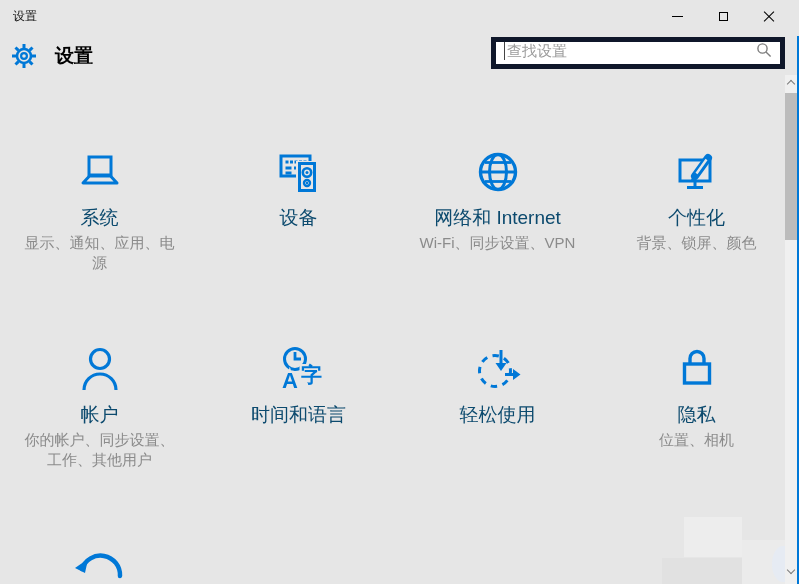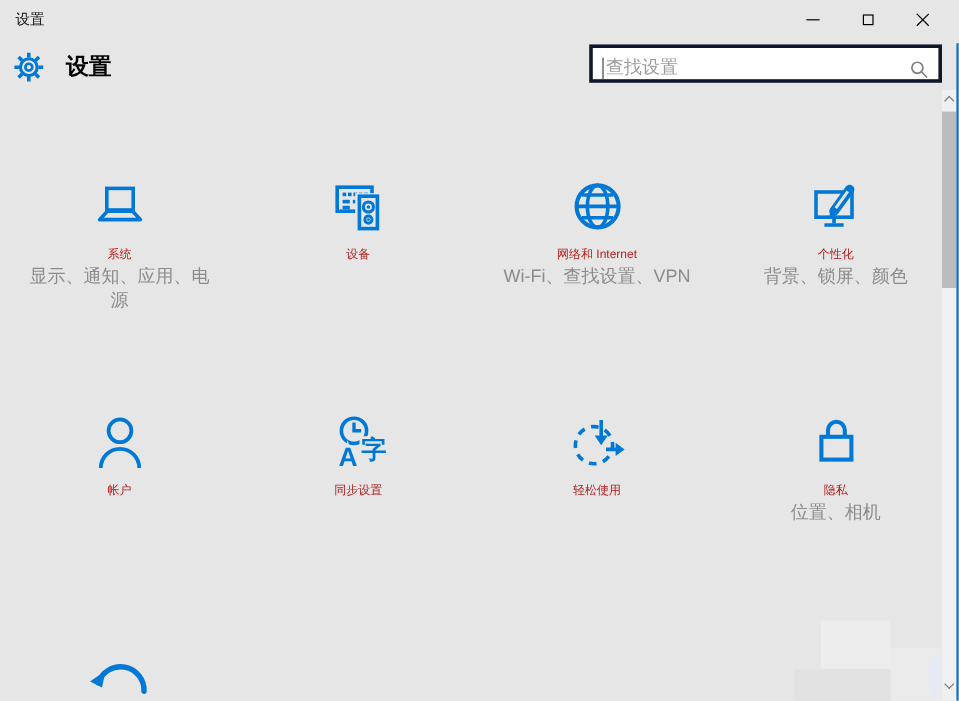--- a/index.html
+++ b/index.html
@@ -21,40 +21,40 @@
   .glyph-close { position:relative; width:12px; height:12px; }
   .glyph-close:before,.glyph-close:after { content:""; position:absolute; left:-1px; top:5.5px; width:14px; height:1px; background:#000; }
   .glyph-close:before { transform:rotate(45deg); }
   .glyph-close:after  { transform:rotate(-45deg); }
   
   .header-gear { position:absolute; left:11px; top:43px; }
   .header-title { position:absolute; left:55px; top:43px; font-size:19px; font-weight:600; color:#000; }
   
   .searchbox {
     position:absolute; left:491px; top:37px; width:294px; height:32px;
-    background:#fff; border:3px solid #0f172a;
-    display:flex; align-items:flex-end; padding:0 8px;
+    background:#fff; border:5px solid #0f172a;
+    display:flex; align-items:flex-start; padding:0 8px;
   }
   .caret { width:1px; height:18px; background:#444; margin-right:2px; }
   .search-ph { font-size:15px; color:#9b9b9b; flex:1; white-space:nowrap; overflow:hidden; }
   
   .scrollbar { position:absolute; right:2px; top:75px; width:12px; height:509px; background:#f0f0f0; }
   .sb-thumb { position:absolute; left:0; top:18px; width:12px; height:147px; background:#bcbcbc; }
   .chev { position:absolute; left:3px; width:6px; height:6px; border-left:1.5px solid #7a7a7a; border-top:1.5px solid #7a7a7a; }
   .chev-up { top:6px; transform:rotate(45deg); }
   .chev-down { top:492px; transform:rotate(225deg); }
   .right-border { position:absolute; right:0; top:36px; width:2px; height:548px; background:#0078d7; }
   
   .grid {
     position:absolute; top:118px; left:0; width:797px;
     display:grid; grid-template-columns:repeat(4,199px); grid-auto-rows:197px;
   }
   .tile { text-align:center; padding-top:30px; cursor:default; }
   .tile-icon { height:48px; display:flex; align-items:flex-start; justify-content:center; }
-  .tile-title { font-size:10px; color:#b91c1c; margin-top:9px; }
+  .tile-title { font-size:19px; color:#0c4a6e; margin-top:9px; }
   .tile-sub { font-size:15px; color:#8b8b8b; line-height:20px; max-width:158px; margin:2px auto 0; word-break:break-all;text-align:center; }
   .tile-sub.wide { max-width:176px; word-break:normal; }
   svg { display:block; }
   
   .wm1 { position:absolute; left:684px; top:517px; width:58px; height:40px; background:rgba(255,255,255,.30); }
   .wm2 { position:absolute; left:742px; top:540px; width:46px; height:44px; background:rgba(255,255,255,.22); }
   .wm3 { position:absolute; left:662px; top:558px; width:80px; height:26px; background:rgba(0,0,0,.02); }
   .blob { position:absolute; left:772px; top:546px; width:22px; height:36px; background:#e6ebf3; border-radius:50% 0 0 50%; }
 </style>
 </head>
@@ -152,21 +152,21 @@
         <g stroke="#0078d7" fill="none">
           <circle cx="24" cy="24" r="17.5" stroke-width="3.4"></circle>
           <ellipse cx="24" cy="24" rx="8.5" ry="17.5" stroke-width="3"></ellipse>
           <line x1="7" y1="24" x2="41" y2="24" stroke-width="3.2"></line>
           <line x1="11" y1="14.5" x2="37" y2="14.5" stroke-width="2.8"></line>
           <line x1="11" y1="33.5" x2="37" y2="33.5" stroke-width="2.8"></line>
         </g>
       </svg>
     </div>
     <div class="tile-title">网络和 Internet</div>
-    <div class="tile-sub wide">Wi-Fi、查找设置、VPN</div>
+    <div class="tile-sub wide">Wi-Fi、同步设置、VPN</div>
   </div>
 
   <div class="tile">
     <div class="tile-icon">
       <svg width="48" height="48" viewBox="0 0 48 48">
         <g stroke="#0078d7" fill="none" stroke-width="3">
           <rect x="7" y="12" width="30" height="21"></rect>
           <line x1="22" y1="33" x2="22" y2="38"></line>
           <line x1="14" y1="39.5" x2="30" y2="39.5"></line>
         </g>
@@ -182,32 +182,33 @@
   <div class="tile">
     <div class="tile-icon">
       <svg width="48" height="48" viewBox="0 0 48 48">
         <g stroke="#0078d7" fill="none" stroke-width="3.2">
           <circle cx="24" cy="14" r="9.5"></circle>
           <path d="M8 45 A16 16 0 0 1 40 45"></path>
         </g>
       </svg>
     </div>
     <div class="tile-title">帐户</div>
+    <div class="tile-sub">你的帐户、同步设置、工作、其他用户</div>
   </div>
 
   <div class="tile">
     <div class="tile-icon">
       <svg width="48" height="48" viewBox="0 0 48 48">
         <circle cx="20" cy="14" r="10.5" fill="none" stroke="#0078d7" stroke-width="3"></circle>
         <path d="M20 7 V14 H26" fill="none" stroke="#0078d7" stroke-width="2.8"></path>
         <text x="26" y="37" font-size="21" fill="#0078d7" stroke="#e6e6e6" stroke-width="4.5" paint-order="stroke" font-weight="bold">字</text>
         <text x="7" y="43" font-size="22" font-weight="bold" fill="#0078d7" stroke="#e6e6e6" stroke-width="4.5" paint-order="stroke">A</text>
       </svg>
     </div>
-    <div class="tile-title">同步设置</div>
+    <div class="tile-title">时间和语言</div>
   </div>
 
   <div class="tile">
     <div class="tile-icon">
       <svg width="48" height="48" viewBox="0 0 48 48">
         <circle cx="21" cy="26" r="15.5" fill="none" stroke="#0078d7" stroke-width="3" stroke-dasharray="6.5 5.5" stroke-dashoffset="2"></circle>
         <line x1="27" y1="5" x2="27" y2="19" stroke="#0078d7" stroke-width="3"></line>
         <polygon points="21.5,18 32.5,18 27,26" fill="#0078d7"></polygon>
         <line x1="31" y1="29.5" x2="40" y2="29.5" stroke="#0078d7" stroke-width="3"></line>
         <polygon points="39,24 39,35 46.5,29.5" fill="#0078d7"></polygon>

